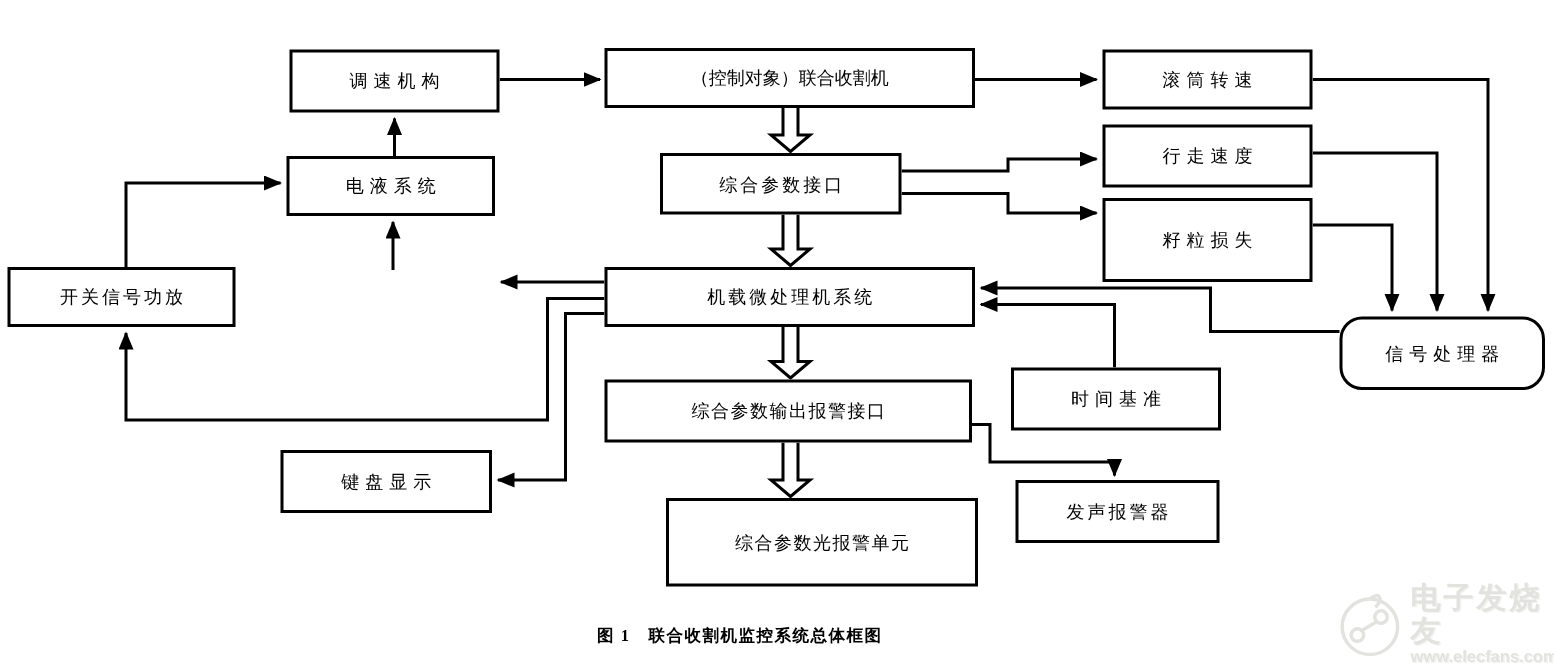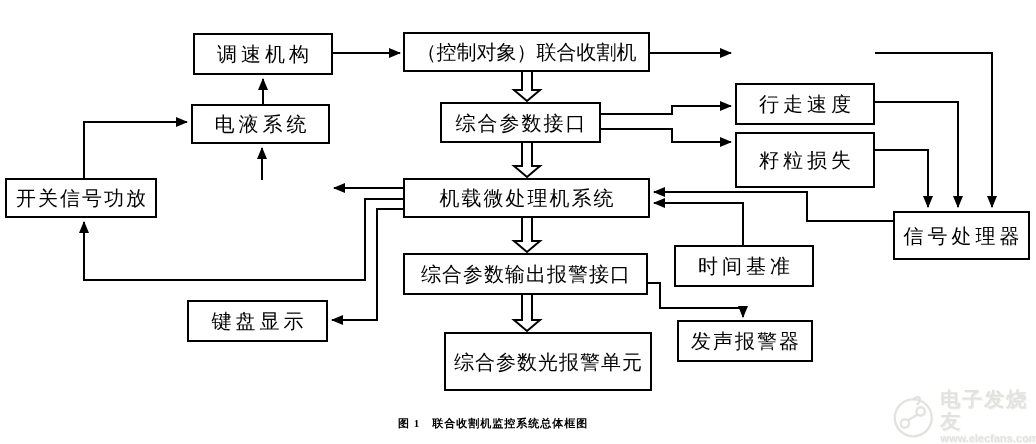--- a/index.html
+++ b/index.html
@@ -20,21 +20,21 @@
   .box {
     position: absolute;
     z-index: 2;
     box-sizing: border-box;
     border: 2px solid #000;
     background: #fff;
     color: #000;
     display: flex;
     align-items: center;
     justify-content: center;
-    font-size: 20px;
+    font-size: 12px;
     white-space: nowrap;
     line-height: 1;
   }
   .ls4 { letter-spacing: 4px; text-indent: 4px; }
   .ls2 { letter-spacing: 2px; text-indent: 2px; }
   .ls1 { letter-spacing: 1px; text-indent: 1px; }
   .caption {
     position: absolute;
     z-index: 2;
     left: 398px;
@@ -104,27 +104,28 @@
 
       <path fill="#fff" d="M522,72 L522,90 L514,90 L527,101 L540,90 L532,90 L532,72"></path>
       <path fill="#fff" d="M522,143 L522,166 L514,166 L527,177 L540,166 L532,166 L532,143"></path>
       <path fill="#fff" d="M522,218 L522,241 L514,241 L527,252 L540,241 L532,241 L532,218"></path>
       <path fill="#fff" d="M522,295 L522,320 L514,320 L527,331 L540,320 L532,320 L532,295"></path>
     </g>
   </svg>
 
   <div class="box ls4" style="left:193px; top:33px;  width:140px; height:42px;">调速机构</div>
   <div class="box" style="left:403px; top:32px;  width:247px; height:40px;">（控制对象）联合收割机</div>
+  <div class="box ls4" style="left:735px; top:33px;  width:140px; height:40px;">滚筒转速</div>
   <div class="box ls4" style="left:191px; top:104px; width:139px; height:40px;">电液系统</div>
   <div class="box ls2" style="left:440px; top:102px; width:161px; height:41px;">综合参数接口</div>
   <div class="box ls4" style="left:735px; top:83px;  width:140px; height:42px;">行走速度</div>
   <div class="box ls4" style="left:735px; top:132px; width:140px; height:56px;">籽粒损失</div>
   <div class="box ls2" style="left:5px;   top:178px; width:152px; height:40px;">开关信号功放</div>
   <div class="box ls2" style="left:403px; top:178px; width:247px; height:40px;">机载微处理机系统</div>
-  <div class="box ls4" style="left:893px; top:211px; width:137px; height:49px;">信号处理器</div>
+  <div class="box ls4" style="left:893px; top:211px; width:137px; height:49px;border-radius:15px;">信号处理器</div>
   <div class="box ls4" style="left:674px; top:245px; width:140px; height:42px;">时间基准</div>
   <div class="box ls1" style="left:403px; top:253px; width:245px; height:42px;">综合参数输出报警接口</div>
   <div class="box ls4" style="left:187px; top:300px; width:141px; height:42px;">键盘显示</div>
   <div class="box ls1" style="left:424px; top:332px; width:208px; height:59px;margin-left:20px;">综合参数光报警单元</div>
   <div class="box ls2" style="left:677px; top:320px; width:136px; height:42px;">发声报警器</div>
 
   <div class="caption">图 1　联合收割机监控系统总体框图</div>
 
   <div class="watermark">
     <svg width="48" height="52" viewBox="0 0 48 52">

